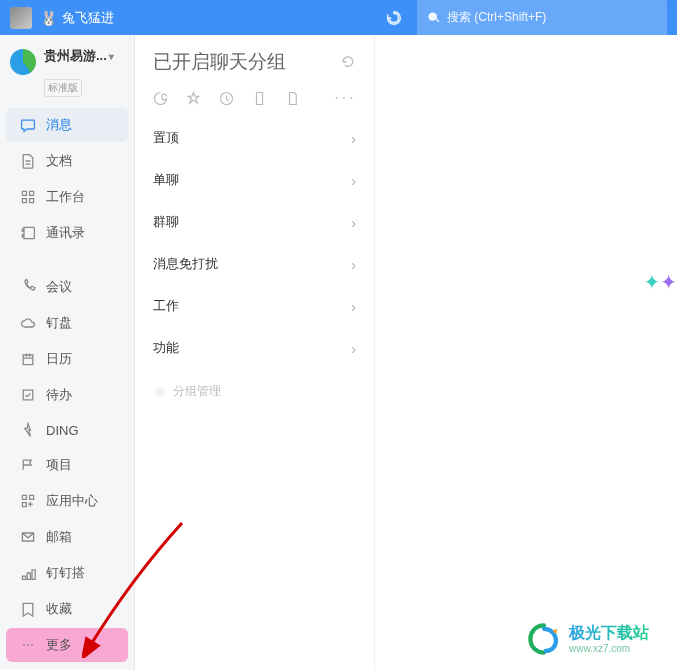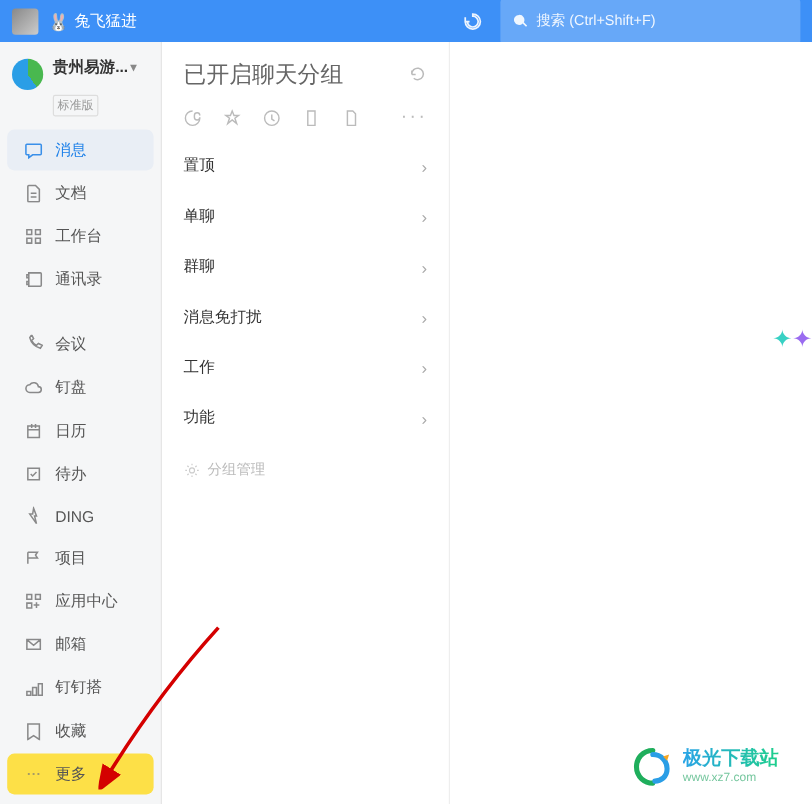--- a/index.html
+++ b/index.html
@@ -19,21 +19,21 @@
 .org { padding: 4px 10px 10px 10px; display:flex; align-items:flex-start; gap:8px;}
 .org .org-logo { width:26px; height:26px; border-radius:50%; background: conic-gradient(#49b84f 0 40%, #2a9ee6 40% 100%); margin-top:2px;}
 .org .org-texts { flex:1; }
 .org .org-name { font-size:13px; color:#333; font-weight:600; display:flex; align-items:center; gap:2px;}
 .org .org-badge { display:inline-block; font-size:10px; color:#999; border:1px solid #ddd; border-radius:2px; padding:1px 3px; margin-top:14px;}
 .org .chev { color:#888; font-size:10px;}
 
 .nav { display:flex; flex-direction:column; }
 .nav-item { display:flex; align-items:center; gap:10px; padding: 8px 14px; font-size:13px; color:#555; cursor:pointer; border-radius:6px; margin:1px 6px;}
 .nav-item.active { background:#e9eef5; color:#1b7fe8; }
-.nav-item.hover { background:#fde047; }
+.nav-item.hover { background:#f9a8d4; }
 .nav-sep { height: 18px; }
 .nav-icon { width:16px; display:flex; justify-content:center; color:inherit; opacity:.85;}
 
 .col2 { width: 240px; border-right:1px solid #eee; display:flex; flex-direction:column;}
 .col2-header { display:flex; align-items:center; justify-content:space-between; padding:14px 18px 10px 18px; color:#666; font-size:19px;}
 .filter-row { display:flex; align-items:center; gap:18px; padding: 4px 18px 10px 18px; color:#bbb;}
 .filter-row .more { margin-left:auto; letter-spacing:2px;}
 .cats { display:flex; flex-direction:column; }
 .cat { display:flex; align-items:flex-end; justify-content:space-between; padding:12px 18px; font-size:13px; color:#333; cursor:pointer;}
 .cat .chev-r { color:#aaa; font-size:14px;}

